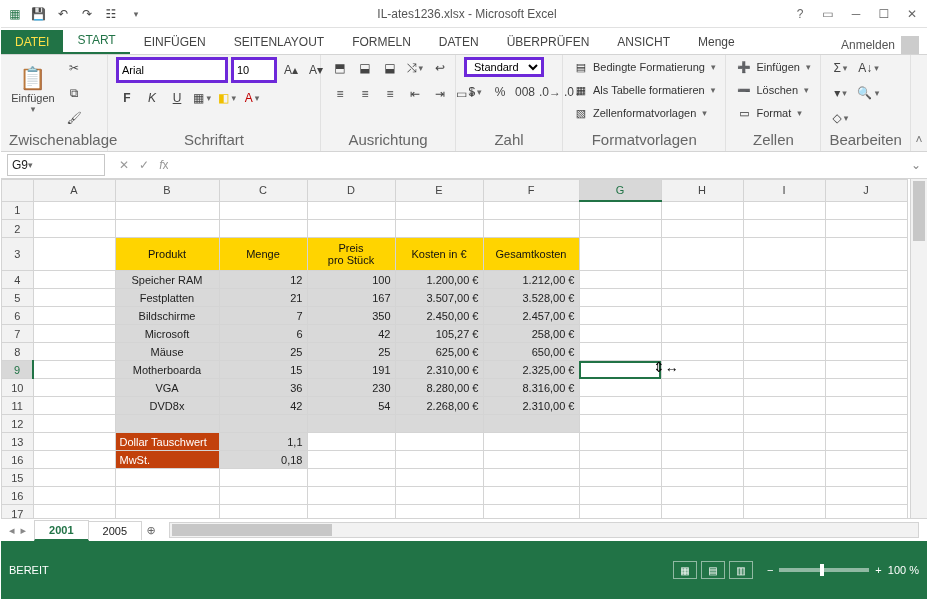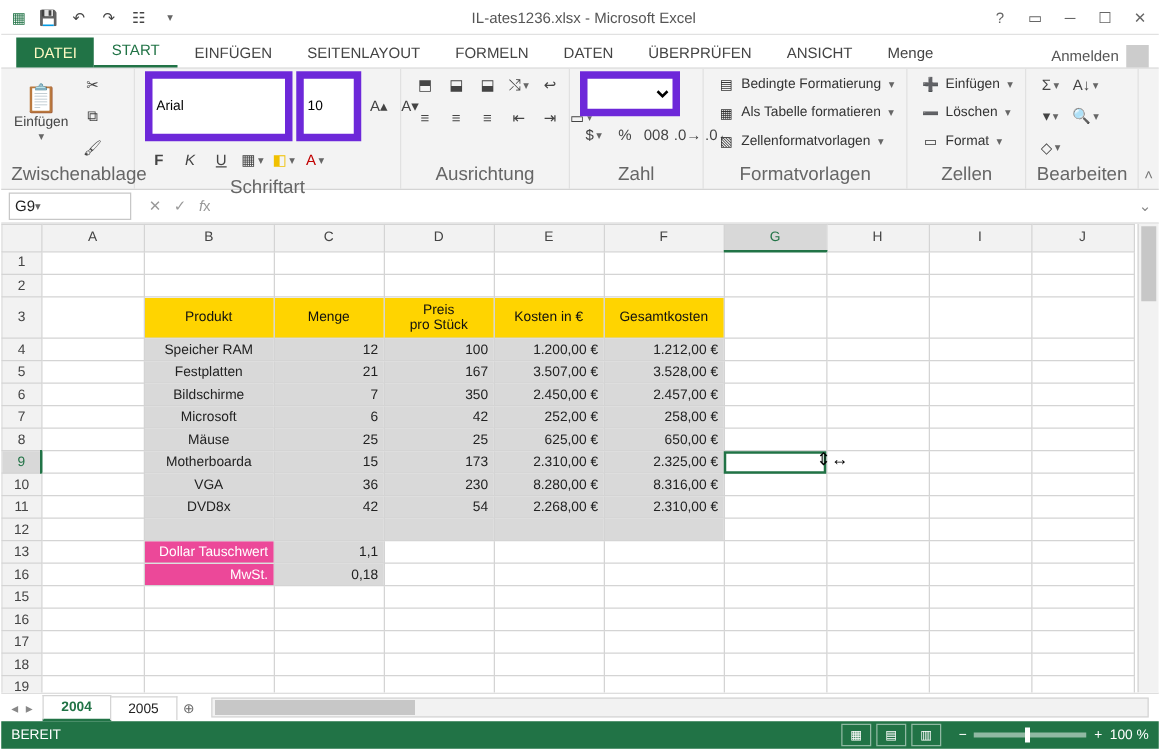--- a/index.html
+++ b/index.html
@@ -4,34 +4,34 @@
 <style>
   html, body { margin:0; padding:0; font-family:"Segoe UI", Tahoma, sans-serif; font-size:12px; background:#fff; color:#222; overflow:hidden; }
   .window { width:928px; height:600px; display:flex; flex-direction:column; border:1px solid #2b579a00; box-sizing:border-box; }
   .titlebar { height:26px; display:flex; align-items:center; background:#fff; border-bottom:1px solid #e1e1e1; padding:0 6px; }
   .qat { display:flex; gap:8px; align-items:center; }
   .qat .ic { width:16px; height:16px; display:flex; align-items:center; justify-content:center; font-size:12px; color:#444; }
   .title { flex:1; text-align:center; color:#555; font-size:12px; }
   .winbtns { display:flex; gap:10px; align-items:center; color:#666; }
   .winbtns span { width:18px; text-align:center; }
   .tabs { height:26px; background:#fff; display:flex; align-items:flex-end; padding-left:0; border-bottom:1px solid #d4d4d4; }
-  .filetab { background:#217346; color:#fef9c3; padding:5px 14px; font-size:12px;margin-left:12px; }
+  .filetab { background:#217346; color:#fde047; padding:5px 14px; font-size:12px; }
   .rtab { padding:5px 14px; font-size:12px; color:#444; text-transform:uppercase; cursor:pointer; }
   .rtab.active { color:#217346; border-bottom:2px solid #217346; }
   .signin { margin-left:auto; padding-right:8px; display:flex; align-items:center; gap:6px; color:#555; }
   .signin .avatar { width:18px; height:18px; background:#ccc; }
   .ribbon { height:96px; background:#f3f3f3; display:flex; border-bottom:1px solid #d4d4d4; }
   .group { border-right:1px solid #e1e1e1; padding:2px 8px 0 8px; display:flex; flex-direction:column; justify-content:space-between; }
   .group-body { display:flex; gap:6px; align-items:flex-start; }
   .group-label { font-size:15px; color:#666; text-align:center; padding:2px 0 3px; position:relative; }
   .biggbtn { display:flex; flex-direction:column; align-items:center; justify-content:center; width:48px; height:66px; font-size:11px; color:#444; }
   .biggbtn .gly { font-size:22px; color:#c28a30; }
   .col { display:flex; flex-direction:column; gap:3px; }
   .row { display:flex; gap:3px; align-items:center; }
-  select.ribbonsel, input.ribbonsel { height:20px; font-size:11px; border:6px solid #6d28d9; background:#fff; padding:12px 3px; }
+  select.ribbonsel, input.ribbonsel { height:20px; font-size:11px; border:3px solid #6d28d9; background:#fff; padding:0 3px; }
   .iconbox { width:20px; height:20px; border:1px solid transparent; display:flex; align-items:center; justify-content:center; font-size:12px; color:#444; }
   .dd::after { content:"▾"; font-size:9px; color:#666; margin-left:2px; }
   .ribbon .txtbtn { font-size:11px; color:#333; display:flex; align-items:center; gap:4px; height:20px; padding:0 2px; white-space:nowrap; }
   .ribbon .txtbtn .gly { width:16px; text-align:center; }
   .collapse { width:22px; display:flex; align-items:flex-end; justify-content:center; color:#777; font-size:12px; padding-bottom:4px; }
   .namebar { height:26px; display:flex; align-items:center; border-bottom:1px solid #d4d4d4; background:#fff; }
   .namebox { width:88px; height:20px; margin-left:6px; border:1px solid #c7c7c7; font-size:12px; padding:0 4px; display:flex; align-items:center; justify-content:flex-start; }
   .fxarea { display:flex; align-items:center; gap:10px; margin-left:14px; color:#999; }
   .fxinput { flex:1; height:20px; border:none; font-size:12px; padding:0 6px; color:#333; }
   .gridwrap { flex:1; position:relative; overflow:hidden; background:#fff; display:flex; }
@@ -39,33 +39,33 @@
   .colhdr th, .rowhdr, .corner { background:#f2f2f2; color:#444; font-weight:normal; font-size:11px; border:1px solid #d4d4d4; }
   .colhdr th { height:18px; }
   .rowhdr { width:28px; text-align:center; }
   .corner { width:28px; height:18px; }
   td.cell { border:1px solid #d4d4d4; height:17px; font-size:11px; padding:0 4px; overflow:hidden; white-space:nowrap; }
   th.selcol { background:#d8d8d8; color:#217346; border-bottom:2px solid #217346; }
   td.rowhdr.selrow { background:#d8d8d8; color:#217346; border-right:2px solid #217346; }
   .hdr-yellow { background:#ffd400; text-align:center; font-size:11px; color:#111;margin-top:40px; }
   .data-gray { background:#d9d9d9; text-align:right; }
   .data-gray.ctr, .data-gray.center { text-align:center; }
-  .navy { background:#ec4899; color:#fff; text-align:right; }
+  .navy { background:#c2410c; color:#fff; text-align:left; }
   .activecell { outline:2px solid #217346; outline-offset:-2px; }
   .cursor-img { position:absolute; font-size:14px; color:#000; pointer-events:none; }
   .vscroll { width:16px; background:#f2f2f2; border-left:1px solid #d4d4d4; position:relative; }
   .vscroll .thumb { position:absolute; top:2px; left:2px; right:2px; height:60px; background:#c7c7c7; }
   .sheetbar { height:22px; display:flex; align-items:center; background:#fff; border-top:1px solid #d4d4d4; font-size:11px; }
   .sheetnav { display:flex; gap:6px; padding:0 8px; color:#888; }
   .sheettab { padding:3px 14px; border:1px solid #d4d4d4; border-bottom:none; background:#fff; margin-right:-1px; }
   .sheettab.active { border-bottom:2px solid #217346; color:#217346; font-weight:bold; }
   .addsheet { width:20px; text-align:center; color:#666; }
   .hscroll { flex:1; height:14px; margin:0 8px; background:#f2f2f2; border:1px solid #d4d4d4; position:relative; }
   .hscroll .thumb { position:absolute; left:2px; top:1px; bottom:1px; width:160px; background:#c7c7c7; }
-  .status { height:22px; background:#217346; color:#fff; display:flex; align-items:center; font-size:11px; padding:0 8px; gap:14px; }
+  .status { height:22px; background:#217346; color:#fff; display:flex; align-items:center; font-size:11px; padding:18px 8px; gap:14px; }
   .status .spacer { flex:1; }
   .viewbtns { display:flex; gap:4px; }
   .viewbtns span { width:22px; height:16px; border:1px solid rgba(255,255,255,.5); display:flex; align-items:center; justify-content:center; font-size:10px; }
   .zoom { display:flex; align-items:center; gap:6px; }
   .zoom .track { width:90px; height:4px; background:rgba(255,255,255,.5); position:relative; }
   .zoom .track .nub { position:absolute; left:45%; top:-4px; width:4px; height:12px; background:#fff; }
 </style>
 </head>
 <body>
 <div class="window">
@@ -357,21 +357,21 @@
               <td class="cell"></td>
               <td class="cell"></td>
               <td class="cell"></td>
             </tr>
     <tr>
               <td class="rowhdr">7</td>
               <td class="cell"></td>
               <td class="cell data-gray center">Microsoft</td>
               <td class="cell data-gray">6</td>
               <td class="cell data-gray">42</td>
-              <td class="cell data-gray">252,00 €</td>
+              <td class="cell data-gray">105,27 €</td>
               <td class="cell data-gray">258,00 €</td>
               <td class="cell"></td>
               <td class="cell"></td>
               <td class="cell"></td>
               <td class="cell"></td>
             </tr>
     <tr>
               <td class="rowhdr">8</td>
               <td class="cell"></td>
               <td class="cell data-gray center">Mäuse</td>
@@ -382,21 +382,21 @@
               <td class="cell"></td>
               <td class="cell"></td>
               <td class="cell"></td>
               <td class="cell"></td>
             </tr>
     <tr>
               <td class="rowhdr selrow">9</td>
               <td class="cell"></td>
               <td class="cell data-gray center">Motherboarda</td>
               <td class="cell data-gray">15</td>
-              <td class="cell data-gray">173</td>
+              <td class="cell data-gray">191</td>
               <td class="cell data-gray">2.310,00 €</td>
               <td class="cell data-gray">2.325,00 €</td>
               <td class="cell activecell"></td>
               <td class="cell"></td>
               <td class="cell"></td>
               <td class="cell"></td>
             </tr>
     <tr>
               <td class="rowhdr">10</td>
               <td class="cell"></td>
@@ -534,21 +534,21 @@
   <div class="vscroll">
         <div class="thumb"></div>
       </div>
 </div>
 
 <div class="sheetbar">
   <div class="sheetnav">
     <span>◂</span>
     <span>▸</span>
   </div>
-  <div class="sheettab active">2004</div>
+  <div class="sheettab active">2001</div>
   <div class="sheettab">2005</div>
   <div class="addsheet">⊕</div>
   <div class="hscroll">
         <div class="thumb"></div>
       </div>
 </div>
 
 <div class="status">
   <span>BEREIT</span>
   <span class="spacer"></span>

